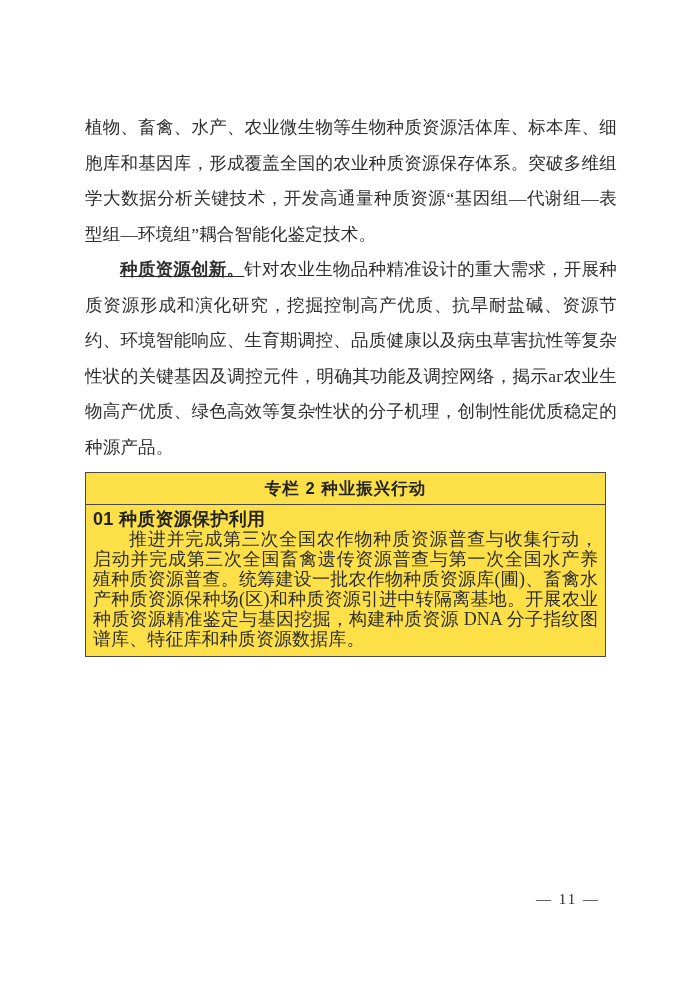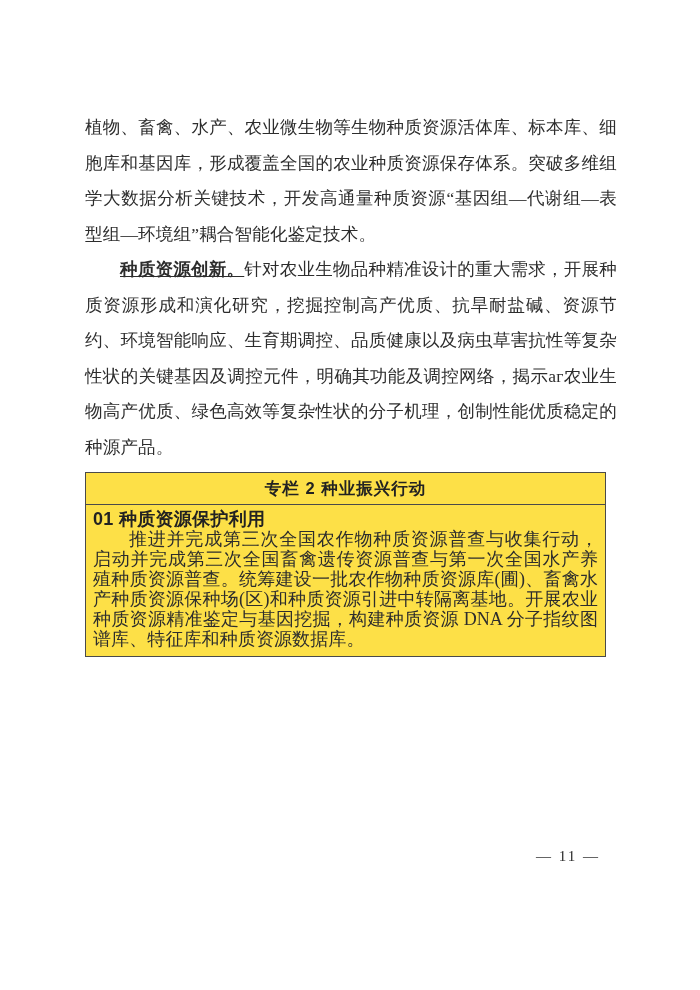--- a/index.html
+++ b/index.html
@@ -65,21 +65,21 @@
     font-size: 18px;
     line-height: 20px;
     text-indent: 2em;
     text-align: justify;
     text-justify: inter-ideograph;
     color: #2d2d2d;
     letter-spacing: 0.1px;
   }
   .page-number {
     position: absolute;
-    top: 848px;
+    top: 891px;
     right: 100px;
     font-size: 15px;
     letter-spacing: 2px;
     color: #2d2d2d;
     font-family: "Liberation Serif", serif;
   }
 </style>
 </head>
 <body>
 

